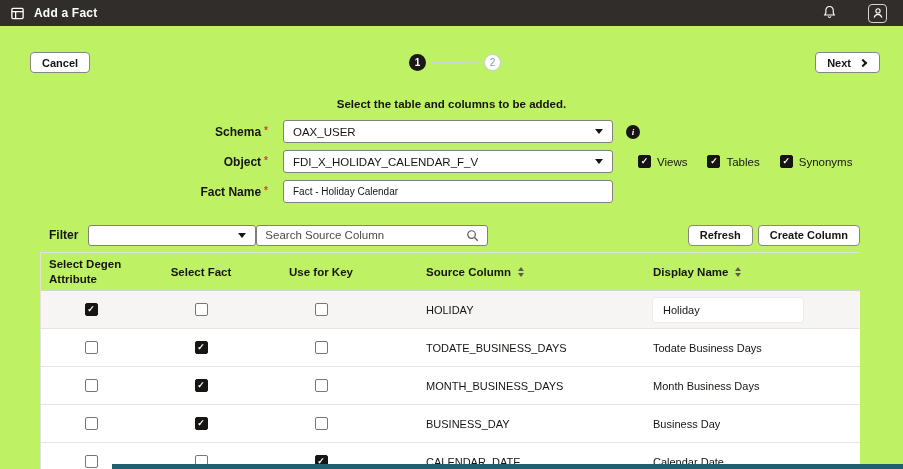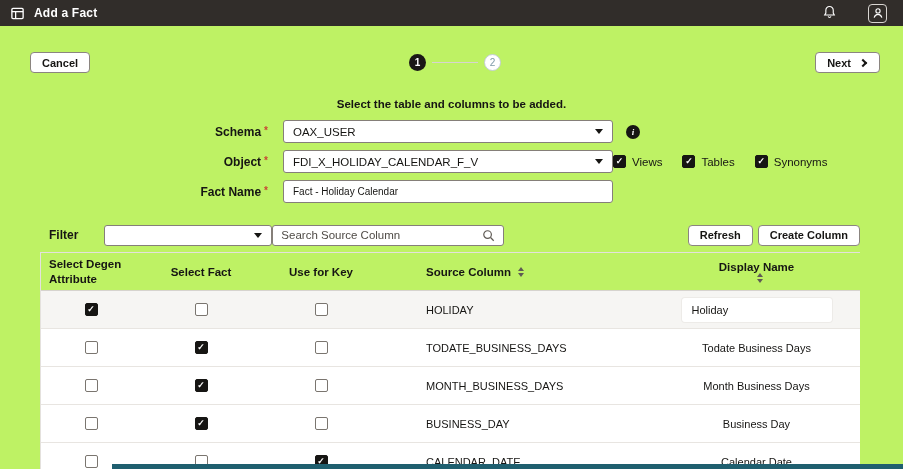--- a/index.html
+++ b/index.html
@@ -47,32 +47,32 @@
   .field { margin-left:15px; width:330px; height:23px; border:1px solid #857f79; border-radius:3px;
            background:#fff; display:flex; align-items:center; padding:0 9px; font-size:11.5px; }
   .select-box { justify-content:space-between; cursor:pointer; }
   .caret { width:0; height:0; border-left:4px solid transparent; border-right:4px solid transparent;
            border-top:5px solid #161513; }
   .text-input { font-family:"Liberation Sans", sans-serif; font-size:10px; color:#161513;
                 border:none; outline:none; width:100%; background:transparent; }
   .info-icon { width:14px; height:14px; border-radius:50%; background:#161513; color:#fff;
                font-size:9px; font-weight:bold; display:flex; align-items:center; justify-content:center;
                margin-left:13px; font-family:"Liberation Serif", serif; font-style:italic; }
-  .obj-checks { display:flex; align-items:flex-start; gap:20px; margin-left:0; }
+  .obj-checks { display:flex; align-items:flex-start; gap:20px; margin-left:25px; }
   .check-item { display:flex; align-items:center; gap:6px; font-size:11.5px; cursor:pointer; }
 
   .cb { width:13px; height:13px; border:1px solid #7a756f; border-radius:2px; background:#fff;
         display:inline-flex; align-items:center; justify-content:center; flex:0 0 auto; cursor:pointer; }
   .cb.checked { background:#161513; border-color:#161513; }
   .cb.checked::after { content:"✓"; color:#fff; font-size:9px; font-weight:bold; line-height:1; }
 
   
   .toolbar-row { position:absolute; top:224px; left:40px; right:43px; height:22px;
                  display:flex; align-items:center; }
-  .filter-label { font-size:12px; font-weight:bold; margin-right:26px;padding-left:9px; }
+  .filter-label { font-size:12px; font-weight:bold; margin-right:10px;padding-left:9px; }
   .filter-select { width:168px; height:21px; border:1px solid #857f79; border-radius:3px; background:#fff;
                    display:flex; align-items:center; justify-content:flex-end; padding:0 9px; cursor:pointer; }
   .search-box { width:232px; height:21px; border:1px solid #857f79; border-radius:3px; background:#fff;
                 display:flex; align-items:center; padding:0 8px; margin-left:0; }
   .search-box input { flex:1; border:none; outline:none; font-size:11.5px; background:transparent;
                       font-family:"Liberation Sans", sans-serif; color:#161513; }
   .search-box input::placeholder { color:#4f4b46; opacity:1; }
   .toolbar-spacer { flex:1; }
   .btn-sm { height:21px; }
   .btn-refresh { margin-right:5px; }
@@ -82,21 +82,21 @@
   .thead { display:flex; align-items:center; height:39px; border-top:1px solid #e4e1dd;
            border-bottom:1px solid #d6d3ce; font-weight:bold; font-size:11.5px; }
   .trow { display:flex; align-items:center; height:38px; border-bottom:1px solid #e8e5e1;
           font-size:11px; background:#fff; }
   .trow.row-highlight { background:#f6f5f3; }
   .c { display:flex; align-items:center; }
   .c1 { width:100px; padding-left:8px; line-height:1.3; }
   .c2 { width:120px; justify-content:center; text-align:center; }
   .c3 { width:120px; justify-content:center; text-align:center; }
   .c4 { flex:1; padding-left:45px; }
-  .c5 { width:235px; padding-left:28px;flex-direction:column; }
+  .c5 { width:235px; padding-left:28px; }
   .sort { display:inline-flex; flex-direction:column; gap:2px; margin-left:7px; }
   .sort i { display:block; width:0; height:0; border-left:3.5px solid transparent; border-right:3.5px solid transparent; }
   .sort .up { border-bottom:4px solid #5f5a54; }
   .sort .down { border-top:4px solid #5f5a54; }
   .editbox { background:#fff; border-radius:3px; padding:6px 10px; min-width:150px;
              box-shadow:0 0 0 1px #edebe8; }
 
   
   .bottom-strip { position:absolute; bottom:0; left:112px; right:0; height:5px; background:#1f5f6f; }
 </style>

